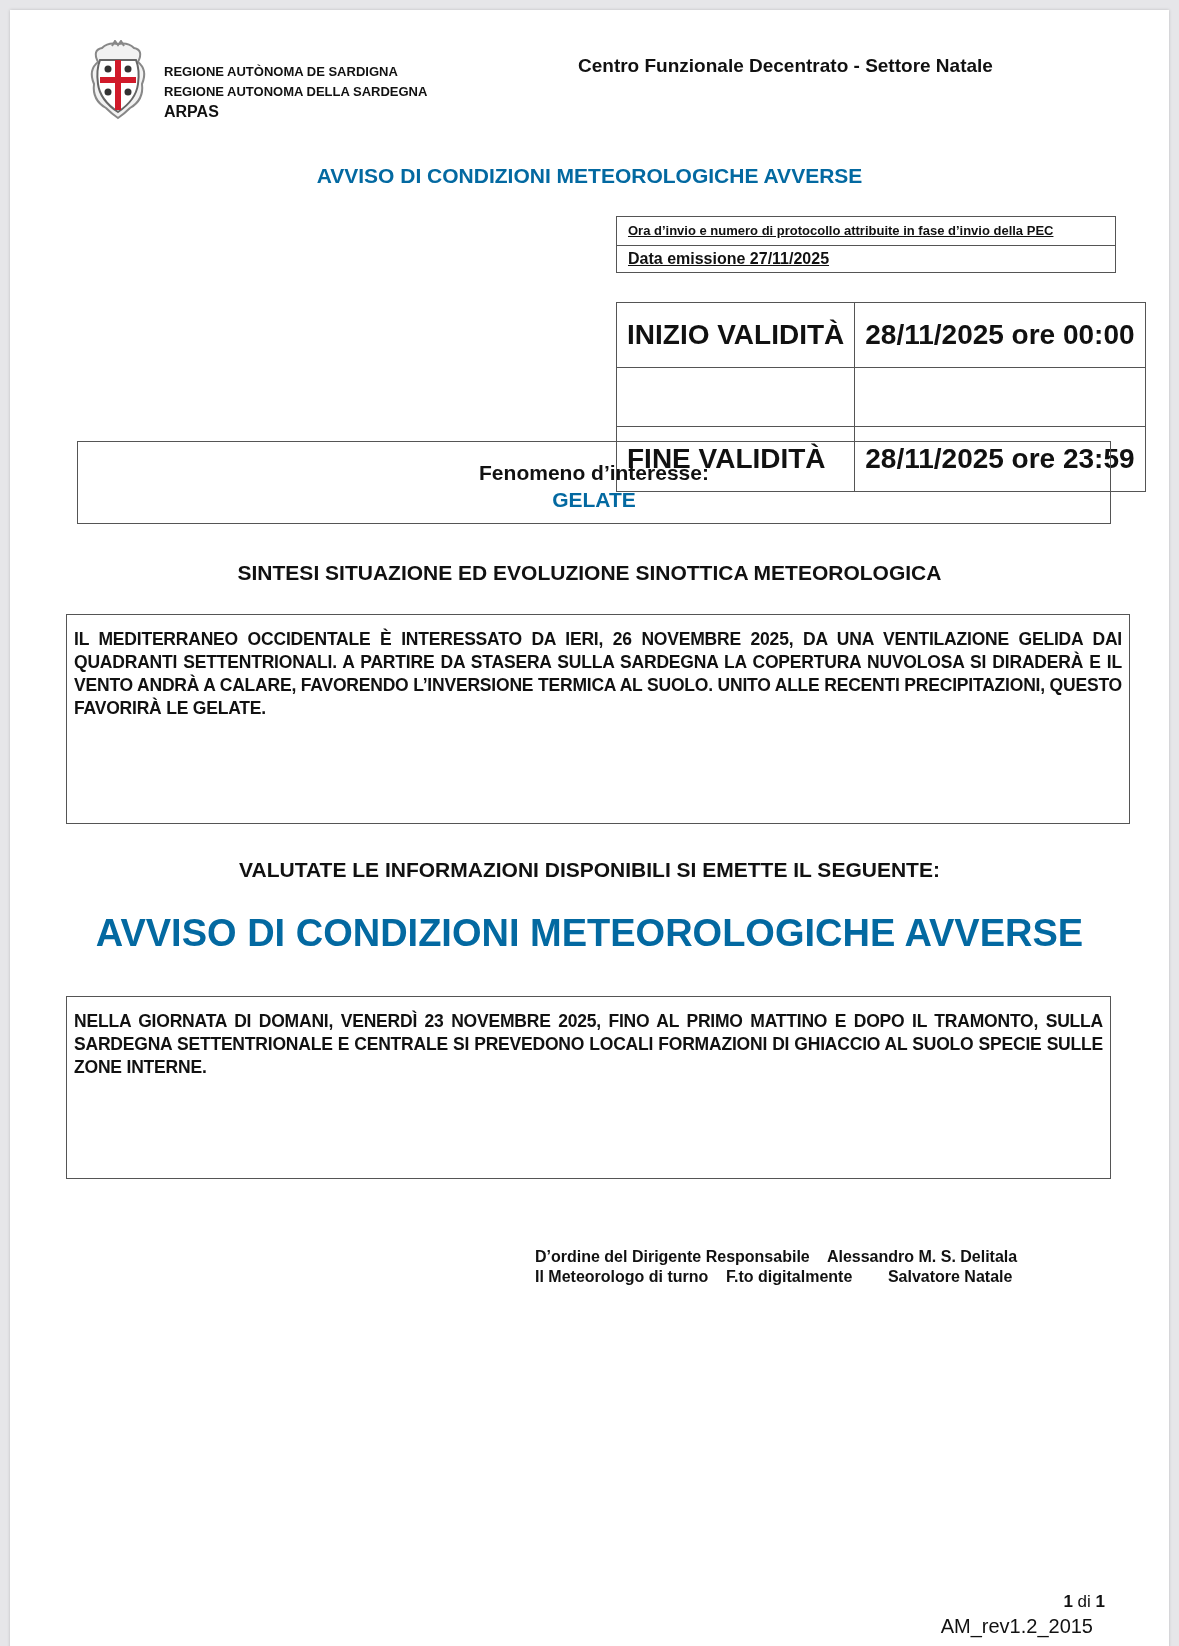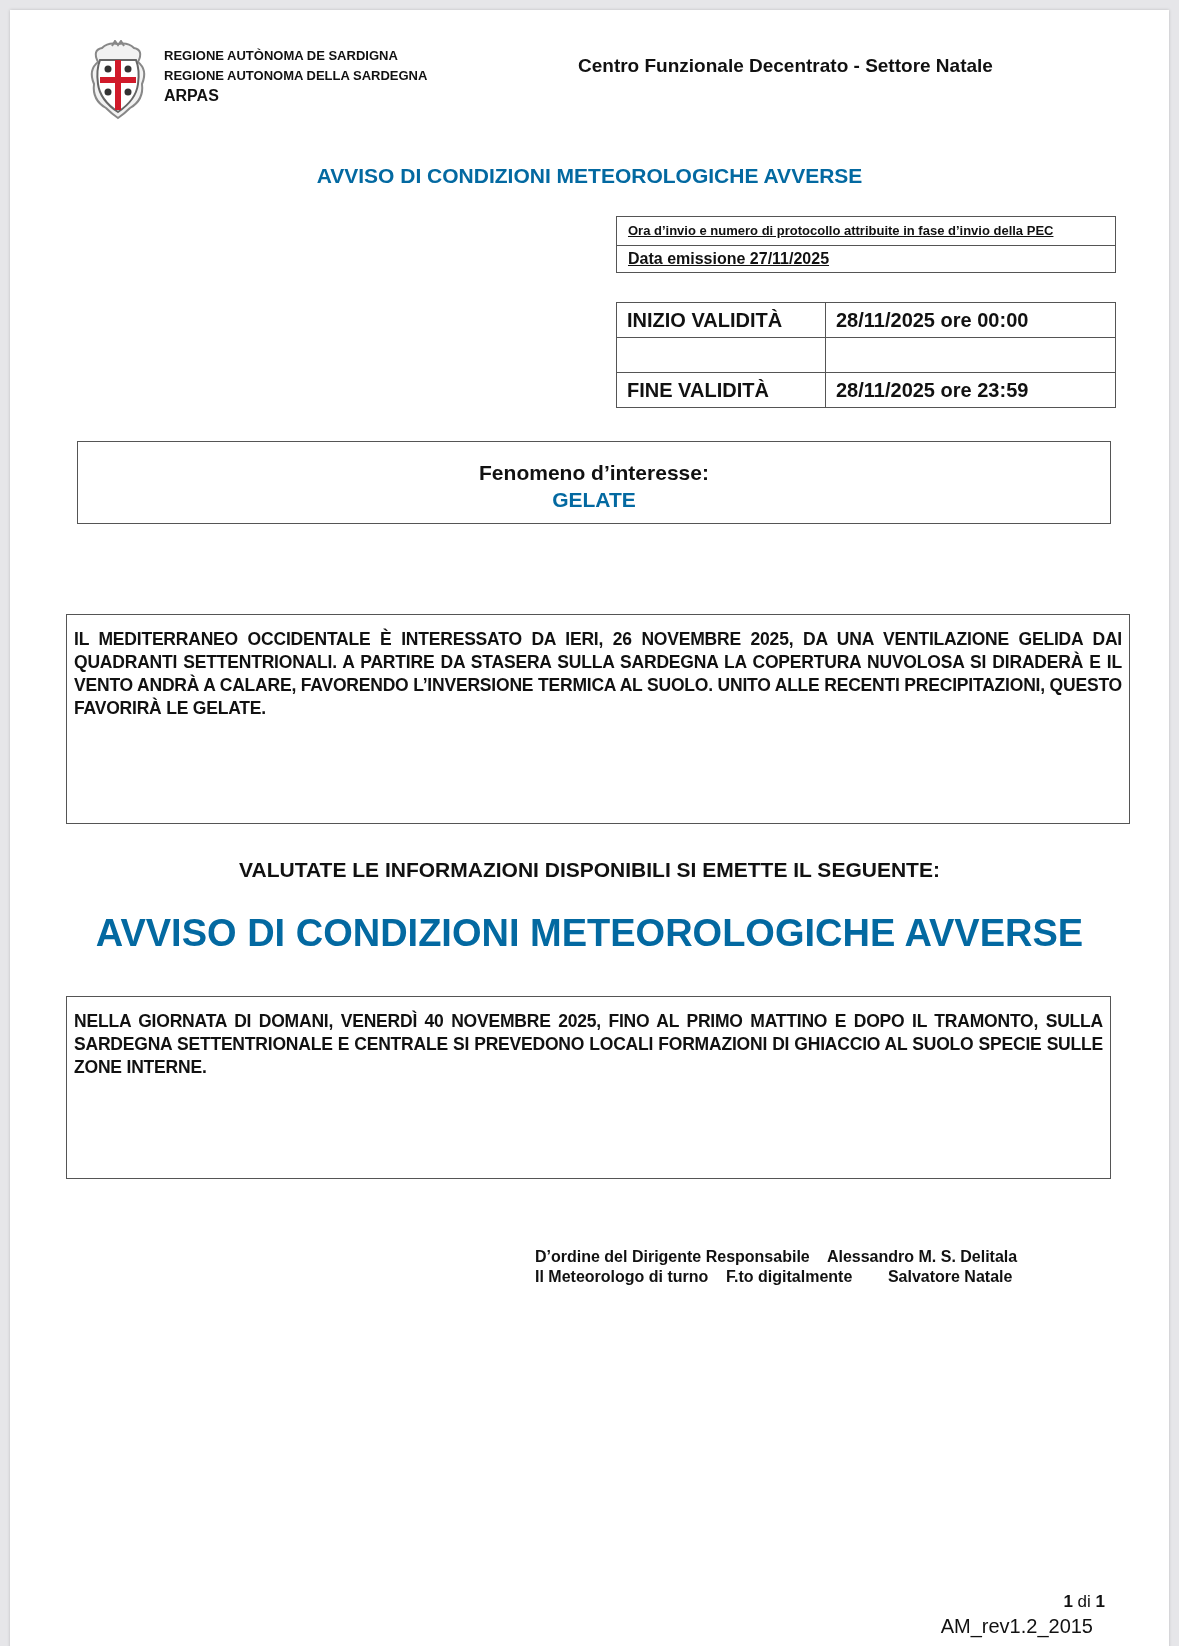--- a/index.html
+++ b/index.html
@@ -14,34 +14,34 @@
       width: 1159px; height: 1640px;
       background: #fff;
       box-shadow: 0 0 3px rgba(0,0,0,0.18);
     }
     .abs { position: absolute; }
     .b { font-weight: bold; }
     .red { color: #0369a1; }
 
     
     .logo { left: 68px; top: 30px; width: 80px; height: 80px; }
-    .org { left: 154px; top: 36px; font-size: 13px; font-weight: bold; line-height: 20px; }
+    .org { left: 154px; top: 52px; font-size: 13px; font-weight: bold; line-height: 20px; }
     .org .arpas { font-size: 16px; }
     .dept { left: 568px; top: 45px; font-size: 19px; font-weight: bold; }
 
     .title-small { left: 0; width: 1159px; top: 154px; text-align: center; font-size: 21px; font-weight: bold; }
 
     
     .issue { left: 606px; top: 206px; width: 498px; border: 1.5px solid #555; text-decoration: underline; }
     .issue .r1 { height: 28px; line-height: 28px; font-size: 13px; font-weight: bold; padding-left: 11px; border-bottom: 1.5px solid #555; }
     .issue .r2 { height: 26px; line-height: 26px; font-size: 16px; font-weight: bold; padding-left: 11px; }
 
     
     table.valid { left: 606px; top: 292px; width: 500px; border-collapse: collapse; }
-    table.valid td { border: 1.5px solid #555; height: 26px; font-size: 20px; font-weight: bold; padding: 4px 10px; white-space: nowrap; }
+    table.valid td { border: 1.5px solid #555; height: 26px; font-size: 28px; font-weight: bold; padding: 16px 10px; white-space: nowrap; }
     table.valid td.k { width: 188px; }
 
     
     .fen { left: 67px; top: 431px; width: 1032px; height: 81px; border: 1.5px solid #555; text-align: center; }
     .fen .lbl { font-size: 21px; font-weight: bold; margin-top: 17px; line-height: 28px; }
     .fen .val { font-size: 21px; font-weight: bold; line-height: 26px; }
 
     .section-h { left: 0; width: 1159px; text-align: center; font-size: 21px; font-weight: bold; }
 
     .textbox { border: 1.5px solid #555; box-sizing: border-box; padding: 13px 7px; }
@@ -109,31 +109,32 @@
       <td>28/11/2025 ore 23:59</td>
     </tr>
   </tbody>
     </table>
 
   <div class="abs fen">
     <div class="lbl">Fenomeno d’interesse:</div>
     <div class="val red">GELATE</div>
   </div>
 
+  <div class="abs section-h" style="top:551px;">SINTESI SITUAZIONE ED EVOLUZIONE SINOTTICA METEOROLOGICA</div>
 
   <div class="abs textbox tb1">
     <p>IL MEDITERRANEO OCCIDENTALE È INTERESSATO DA IERI, 26 NOVEMBRE 2025, DA UNA VENTILAZIONE GELIDA DAI QUADRANTI SETTENTRIONALI. A PARTIRE DA STASERA SULLA SARDEGNA LA COPERTURA NUVOLOSA SI DIRADERÀ E IL VENTO ANDRÀ A CALARE, FAVORENDO L’INVERSIONE TERMICA AL SUOLO. UNITO ALLE RECENTI PRECIPITAZIONI, QUESTO FAVORIRÀ LE GELATE.</p>
   </div>
 
   <div class="abs section-h" style="top:848px;">VALUTATE LE INFORMAZIONI DISPONIBILI SI EMETTE IL SEGUENTE:</div>
 
   <div class="abs big-title red">AVVISO DI CONDIZIONI METEOROLOGICHE AVVERSE</div>
 
   <div class="abs textbox tb2">
-    <p>NELLA GIORNATA DI DOMANI, VENERDÌ 40 NOVEMBRE 2025, FINO AL PRIMO MATTINO E DOPO IL TRAMONTO, SULLA SARDEGNA SETTENTRIONALE E CENTRALE SI PREVEDONO LOCALI FORMAZIONI DI GHIACCIO AL SUOLO SPECIE SULLE ZONE INTERNE.</p>
+    <p>NELLA GIORNATA DI DOMANI, VENERDÌ 23 NOVEMBRE 2025, FINO AL PRIMO MATTINO E DOPO IL TRAMONTO, SULLA SARDEGNA SETTENTRIONALE E CENTRALE SI PREVEDONO LOCALI FORMAZIONI DI GHIACCIO AL SUOLO SPECIE SULLE ZONE INTERNE.</p>
   </div>
 
   <div class="abs sign"><div>D’ordine del Dirigente Responsabile    Alessandro M. S. Delitala</div><div>Il Meteorologo di turno    F.to digitalmente        Salvatore Natale</div></div>
 
   <div class="abs pageno"><span class="b">1</span><span style="white-space:pre"> di </span><span class="b">1</span></div>
 
   <div class="abs rev">AM_rev1.2_2015</div>
 </div>
 
 </body></html>

